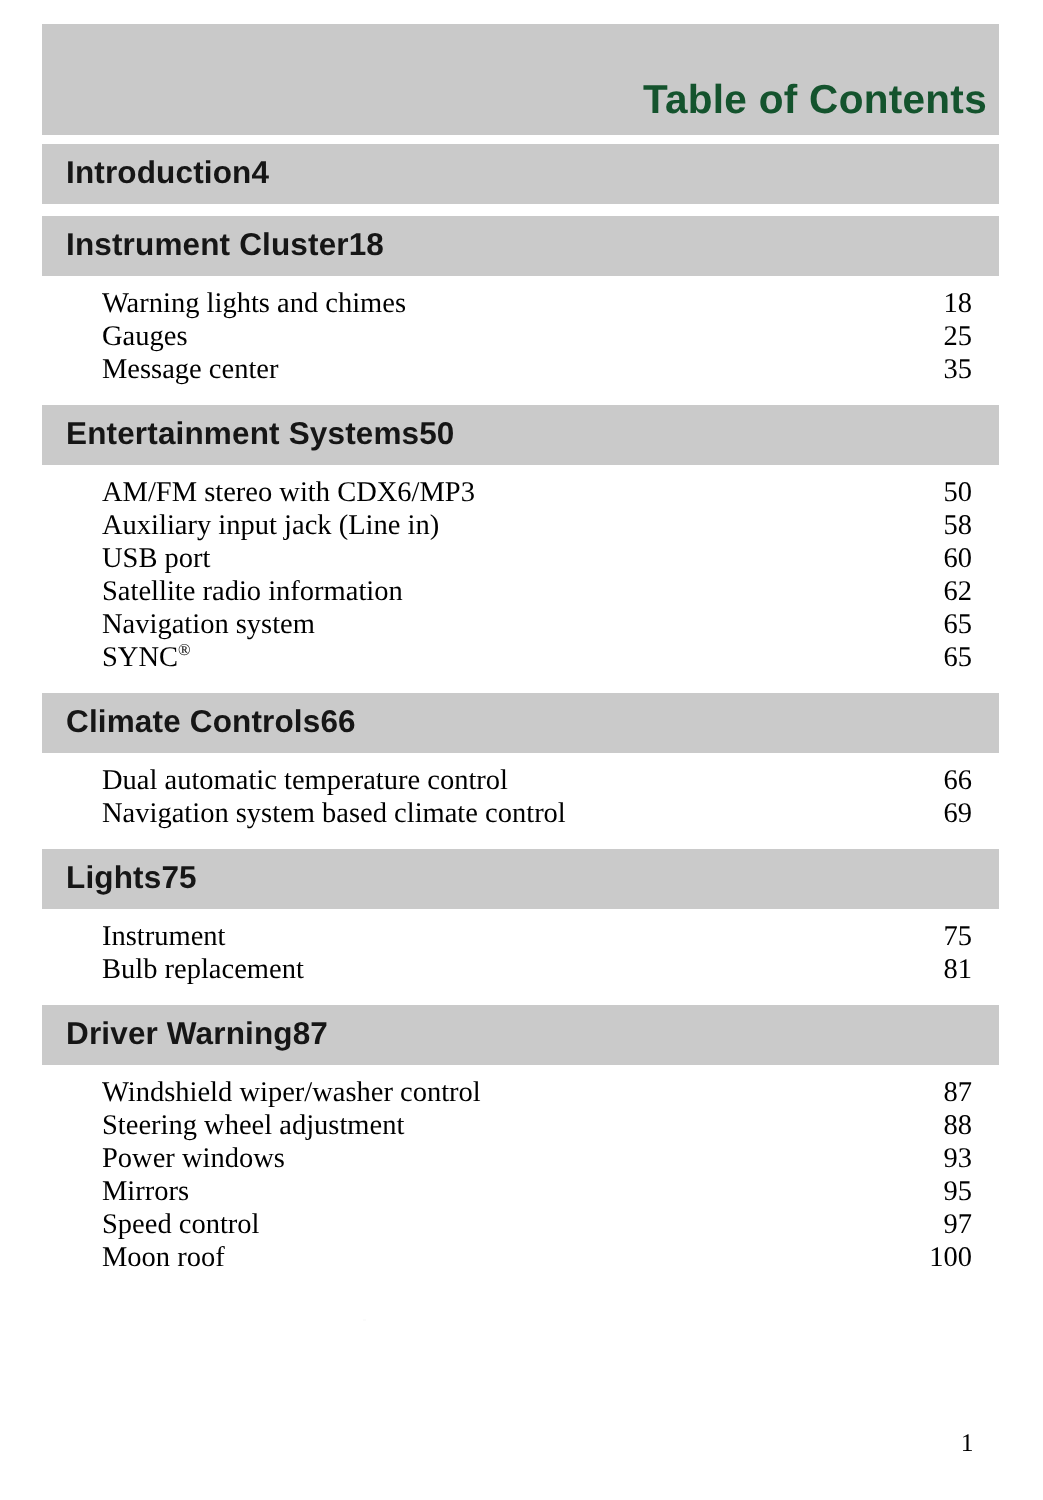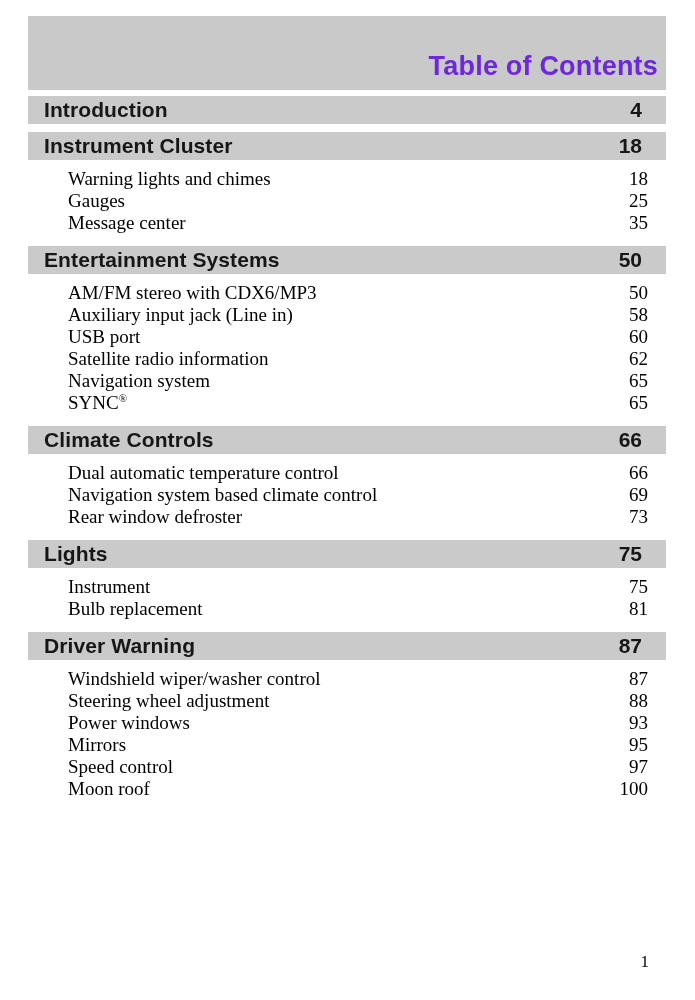--- a/index.html
+++ b/index.html
@@ -53,30 +53,30 @@
     margin-bottom: 6px;
   }
   .title-band .title-text {
     position: absolute;
     right: 8px;
     bottom: 8px;
     font-family: "Liberation Sans", sans-serif;
     font-weight: bold;
     font-size: 27px;
     letter-spacing: 0.2px;
-    color: #6d28d9;
+    color: #14532d;
   }
 
   
   .section-bar {
     background: #cacaca;
-    height: 28px;
+    height: 40px;
     display: flex;
     align-items: center;
-    justify-content: space-between;
+    justify-content: flex-start;
     padding: 0 12px 0 16px;
     box-sizing: border-box;
     margin-top: 8px;
   }
   .section-bar.first { margin-top: 0; }
   .section-title {
     font-family: "Liberation Sans", sans-serif;
     font-weight: bold;
     font-size: 21px;
     color: #161616;
@@ -193,24 +193,20 @@
         </div>
         <div class="entries">
           <div class="entry">
             <span class="entry-label">Dual automatic temperature control</span>
             <span class="entry-page">66</span>
           </div>
           <div class="entry">
             <span class="entry-label">Navigation system based climate control</span>
             <span class="entry-page">69</span>
           </div>
-          <div class="entry">
-            <span class="entry-label">Rear window defroster</span>
-            <span class="entry-page">73</span>
-          </div>
         </div>
         <div class="section-bar">
           <span class="section-title">Lights</span>
           <span class="section-page">75</span>
         </div>
         <div class="entries">
           <div class="entry">
             <span class="entry-label">Instrument</span>
             <span class="entry-page">75</span>
           </div>

